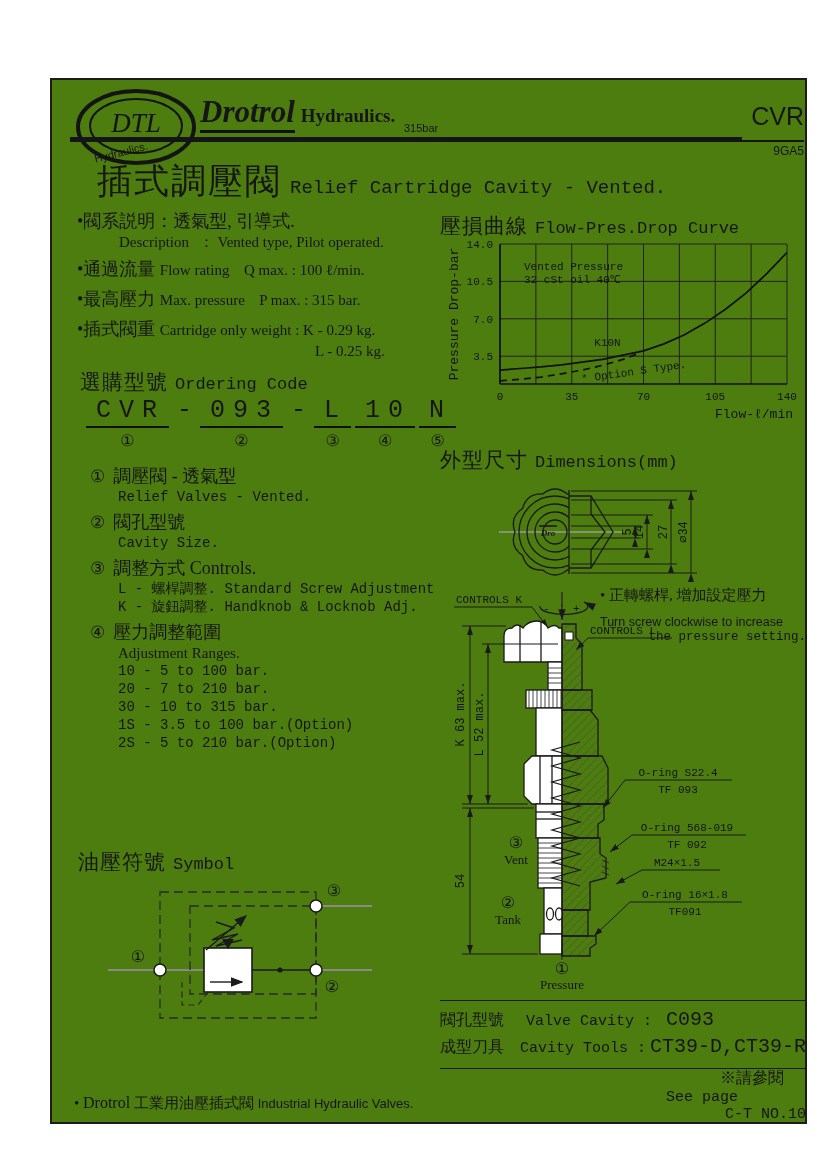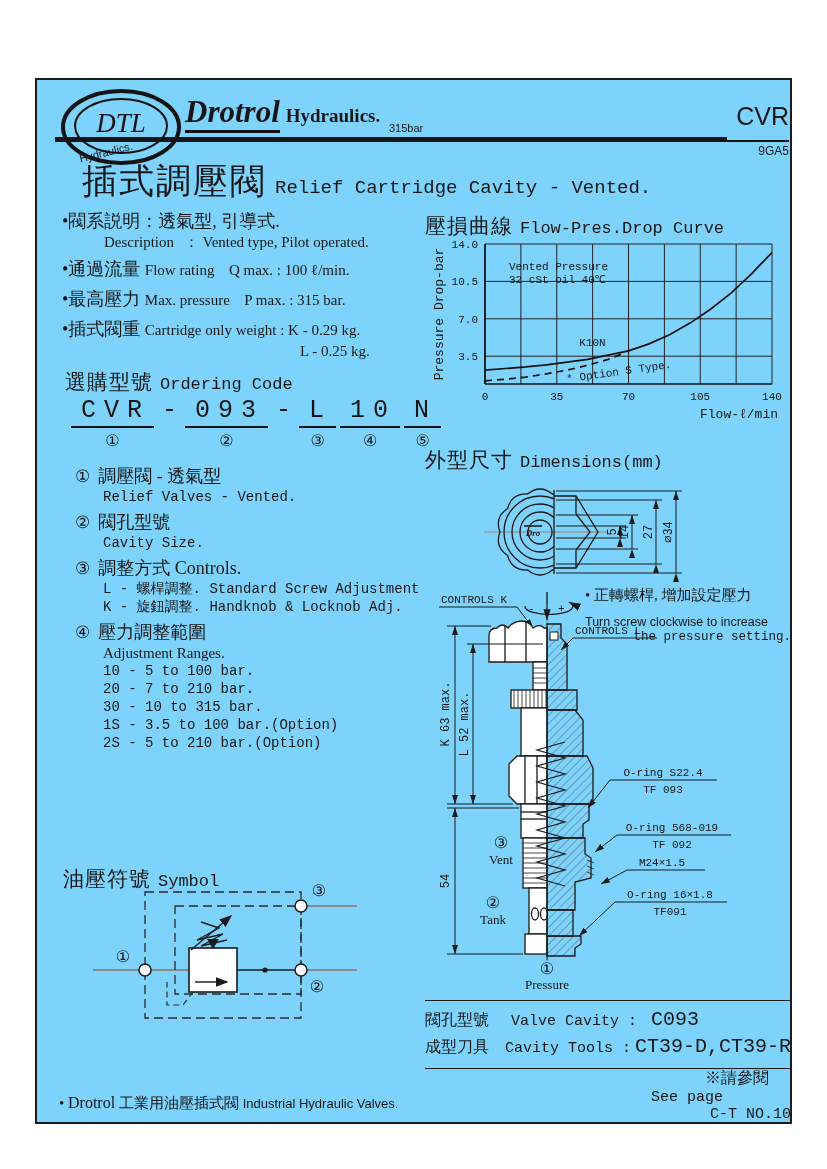--- a/index.html
+++ b/index.html
@@ -1,18 +1,18 @@
 <!DOCTYPE html>
 <html><head>
 <meta charset="utf-8">
 <style>
   html,body{margin:0;padding:0;background:#f2f2f0;}
   .page{position:relative;width:827px;height:1169px;background:#ffffff;margin:0 auto;
         font-family:"Liberation Serif",serif;color:#161616;overflow:hidden;}
-  .frame{position:absolute;left:35px;top:78px;width:753px;height:1042px;border:2px solid #1c1c1c;background:#7dd3fc;}
+  .frame{position:absolute;left:50px;top:78px;width:753px;height:1042px;border:2px solid #1c1c1c;background:#4d7c0f;}
   .abs{position:absolute;}
 
   
   .logo-wrap{left:22px;top:6px;width:132px;height:82px;}
   .brand{left:148px;top:14px;white-space:nowrap;}
   .brand-name{font-size:31px;font-weight:bold;font-style:italic;border-bottom:3px solid #111;padding-bottom:1px;}
   .brand-suffix{font-size:19px;font-weight:bold;margin-left:6px;}
   .rating{left:352px;top:42px;font-size:11px;font-family:"Liberation Sans",sans-serif;}
   .model{left:686px;top:22px;width:66px;text-align:right;font-size:25px;font-family:"Liberation Sans",sans-serif;}
   .rule-thick{left:18px;top:57px;width:672px;height:5px;background:#151515;}
@@ -42,21 +42,21 @@
   .code-num{font-size:16px;margin-top:3px;}
 
   .code-items{left:38px;top:384px;width:360px;}
   .ci{margin-bottom:4px;}
   .ci-head{font-size:18px;white-space:nowrap;}
   .ci-head .cnum{font-size:17px;margin-right:8px;}
   .ci-sub{margin-left:28px;font-size:14px;line-height:18px;font-family:"Liberation Mono",monospace;white-space:nowrap;}
   .ci-sub.serif{font-family:"Liberation Serif",serif;font-size:15px;}
   .indent3{margin-left:112px;}
 
-  .symbol-head{left:26px;top:768px;margin-top:17px;}
+  .symbol-head{left:26px;top:768px;}
   .symbol-svg{left:52px;top:798px;}
 
   
   .chart-head{left:388px;top:132px;}
   .chart-svg{left:390px;top:154px;}
   .ct{font-size:11px;font-family:"Liberation Mono",monospace;fill:#141414;}
   .cal{font-size:13px;font-family:"Liberation Mono",monospace;fill:#141414;}
 
   .dims-head{left:388px;top:366px;}
   .knob-svg{left:443px;top:396px;}

